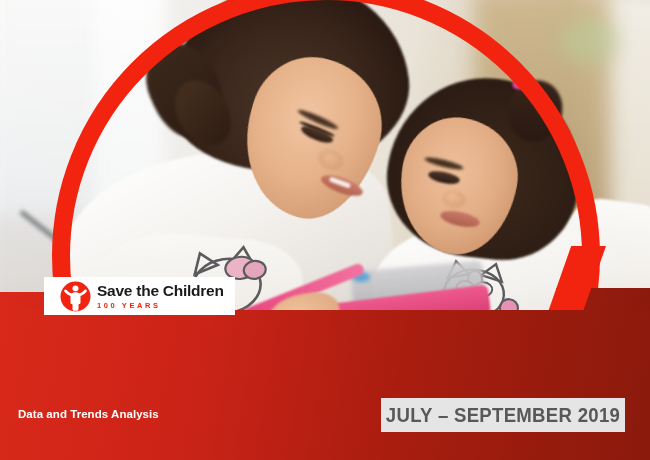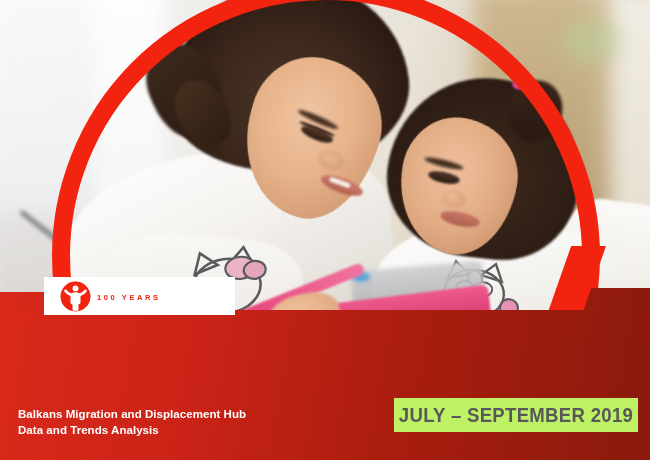--- a/index.html
+++ b/index.html
@@ -281,22 +281,22 @@
     font-size:48px;
     font-weight:700;
     letter-spacing:.5px;
     color:#58585A;
     line-height:1;
     white-space:nowrap;
     transform:scaleX(.95);
     transform-origin:left center;
   }
   .panel-date {
-    position:absolute; left:394px; top:398px; width:244px; height:34px;
-    background:#bef264;
+    position:absolute; left:381px; top:398px; width:244px; height:34px;
+    background:#e5e5e5;
     display:flex; align-items:center; justify-content:center;
   }
   .panel-date .date-txt {
     font-size:20px;
     font-weight:700;
     letter-spacing:.3px;
     color:#58585A;
     white-space:nowrap;
     transform:scaleX(.93);
   }
@@ -307,21 +307,21 @@
     display:flex; align-items:center; gap:6px;
   }
   .logo-mark { width:31px; height:31px; flex:none; }
   .logo-text { display:flex; flex-direction:column; }
   .logo-name {
     font-size:15.5px; font-weight:700; color:#1A1A1A;
     letter-spacing:-.25px; line-height:1.05;
   }
   .logo-years {
     font-size:7.5px; font-weight:700; color:#F2230F;
-    letter-spacing:2.6px; text-align:right; margin-top:1px;
+    letter-spacing:2.6px; text-align:left; margin-top:1px;
   }
 
   
   .footer-txt {
     position:absolute; left:18px; top:406px;
     color:#ffffff;
     font-size:11.5px;
     font-weight:700;
     line-height:1.42;
     letter-spacing:.05px;
@@ -418,22 +418,22 @@
 
   <div class="logo-wrap">
     <svg class="logo-mark" viewBox="0 0 62 62">
       <circle cx="31" cy="31" r="30" fill="#F2230F"></circle>
       <path d="M31 9c-3.4 0-6.1 2.6-6.1 5.9 0 3.2 2.7 5.8 6.1 5.8s6.1-2.6 6.1-5.8C37.1 11.6 34.4 9 31 9z" fill="#fff"></path>
       <path d="M9.5 17.5c-1.3 1-1.5 2.8-.5 4.1 3.2 4 8.2 7.3 13.8 9.1l1.7-5.2c-4.6-1.5-8.6-4.1-11.1-7.4-1-1.3-2.7-1.5-3.9-.6z" fill="#fff"></path>
       <path d="M52.5 17.5c1.3 1 1.5 2.8.5 4.1-3.2 4-8.2 7.3-13.8 9.1l-1.7-5.2c4.6-1.5 8.6-4.1 11.1-7.4 1-1.3 2.7-1.5 3.9-.6z" fill="#fff"></path>
       <path d="M31 22.5c-6.2 0-10 2.6-10 6.6V43c0 1.9 1.5 3.4 3.4 3.4h.6v10.1c0 1.7 1.4 3.1 3.1 3.1h5.8c1.7 0 3.1-1.4 3.1-3.1V46.4h.6c1.9 0 3.4-1.5 3.4-3.4V29.1c0-4-3.8-6.6-10-6.6z" fill="#fff"></path>
     </svg>
     <span class="logo-text">
+      <span class="logo-name">Save the Children</span>
       <span class="logo-years">100 YEARS</span>
     </span>
   </div>
 
   <div class="footer-txt">
-    <div>Balkans Migration and Displacement Hub</div>
     <div>Data and Trends Analysis</div>
   </div>
 
 </div>
 
 </body></html>

